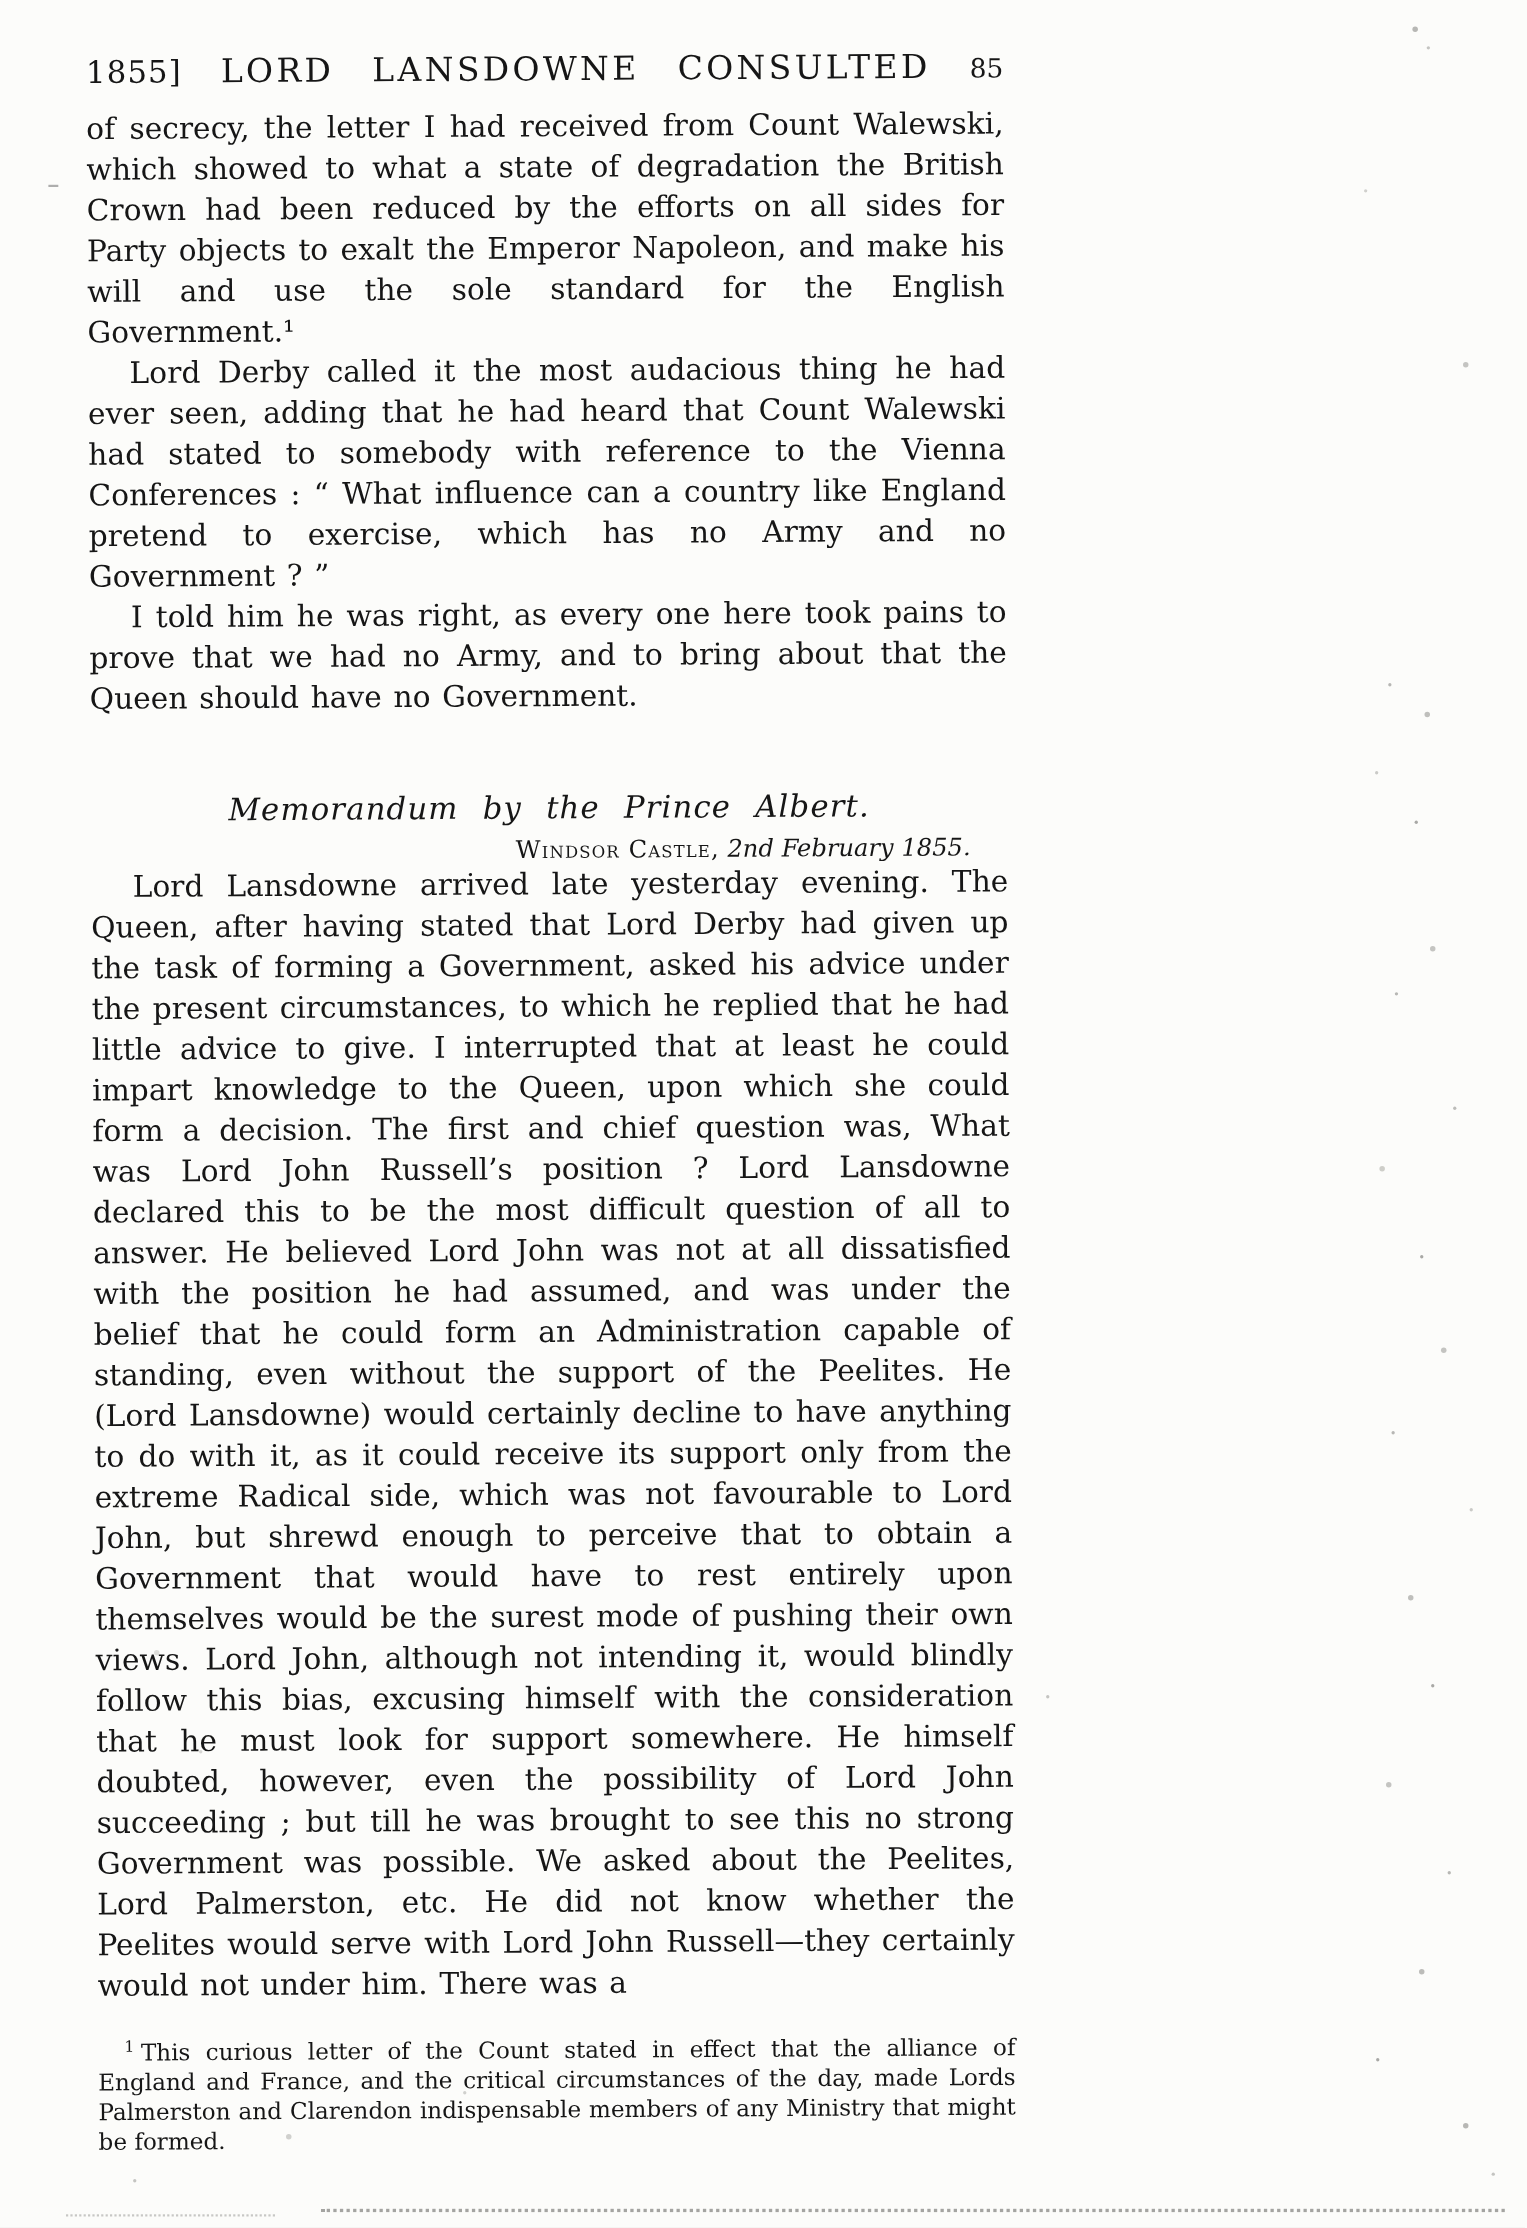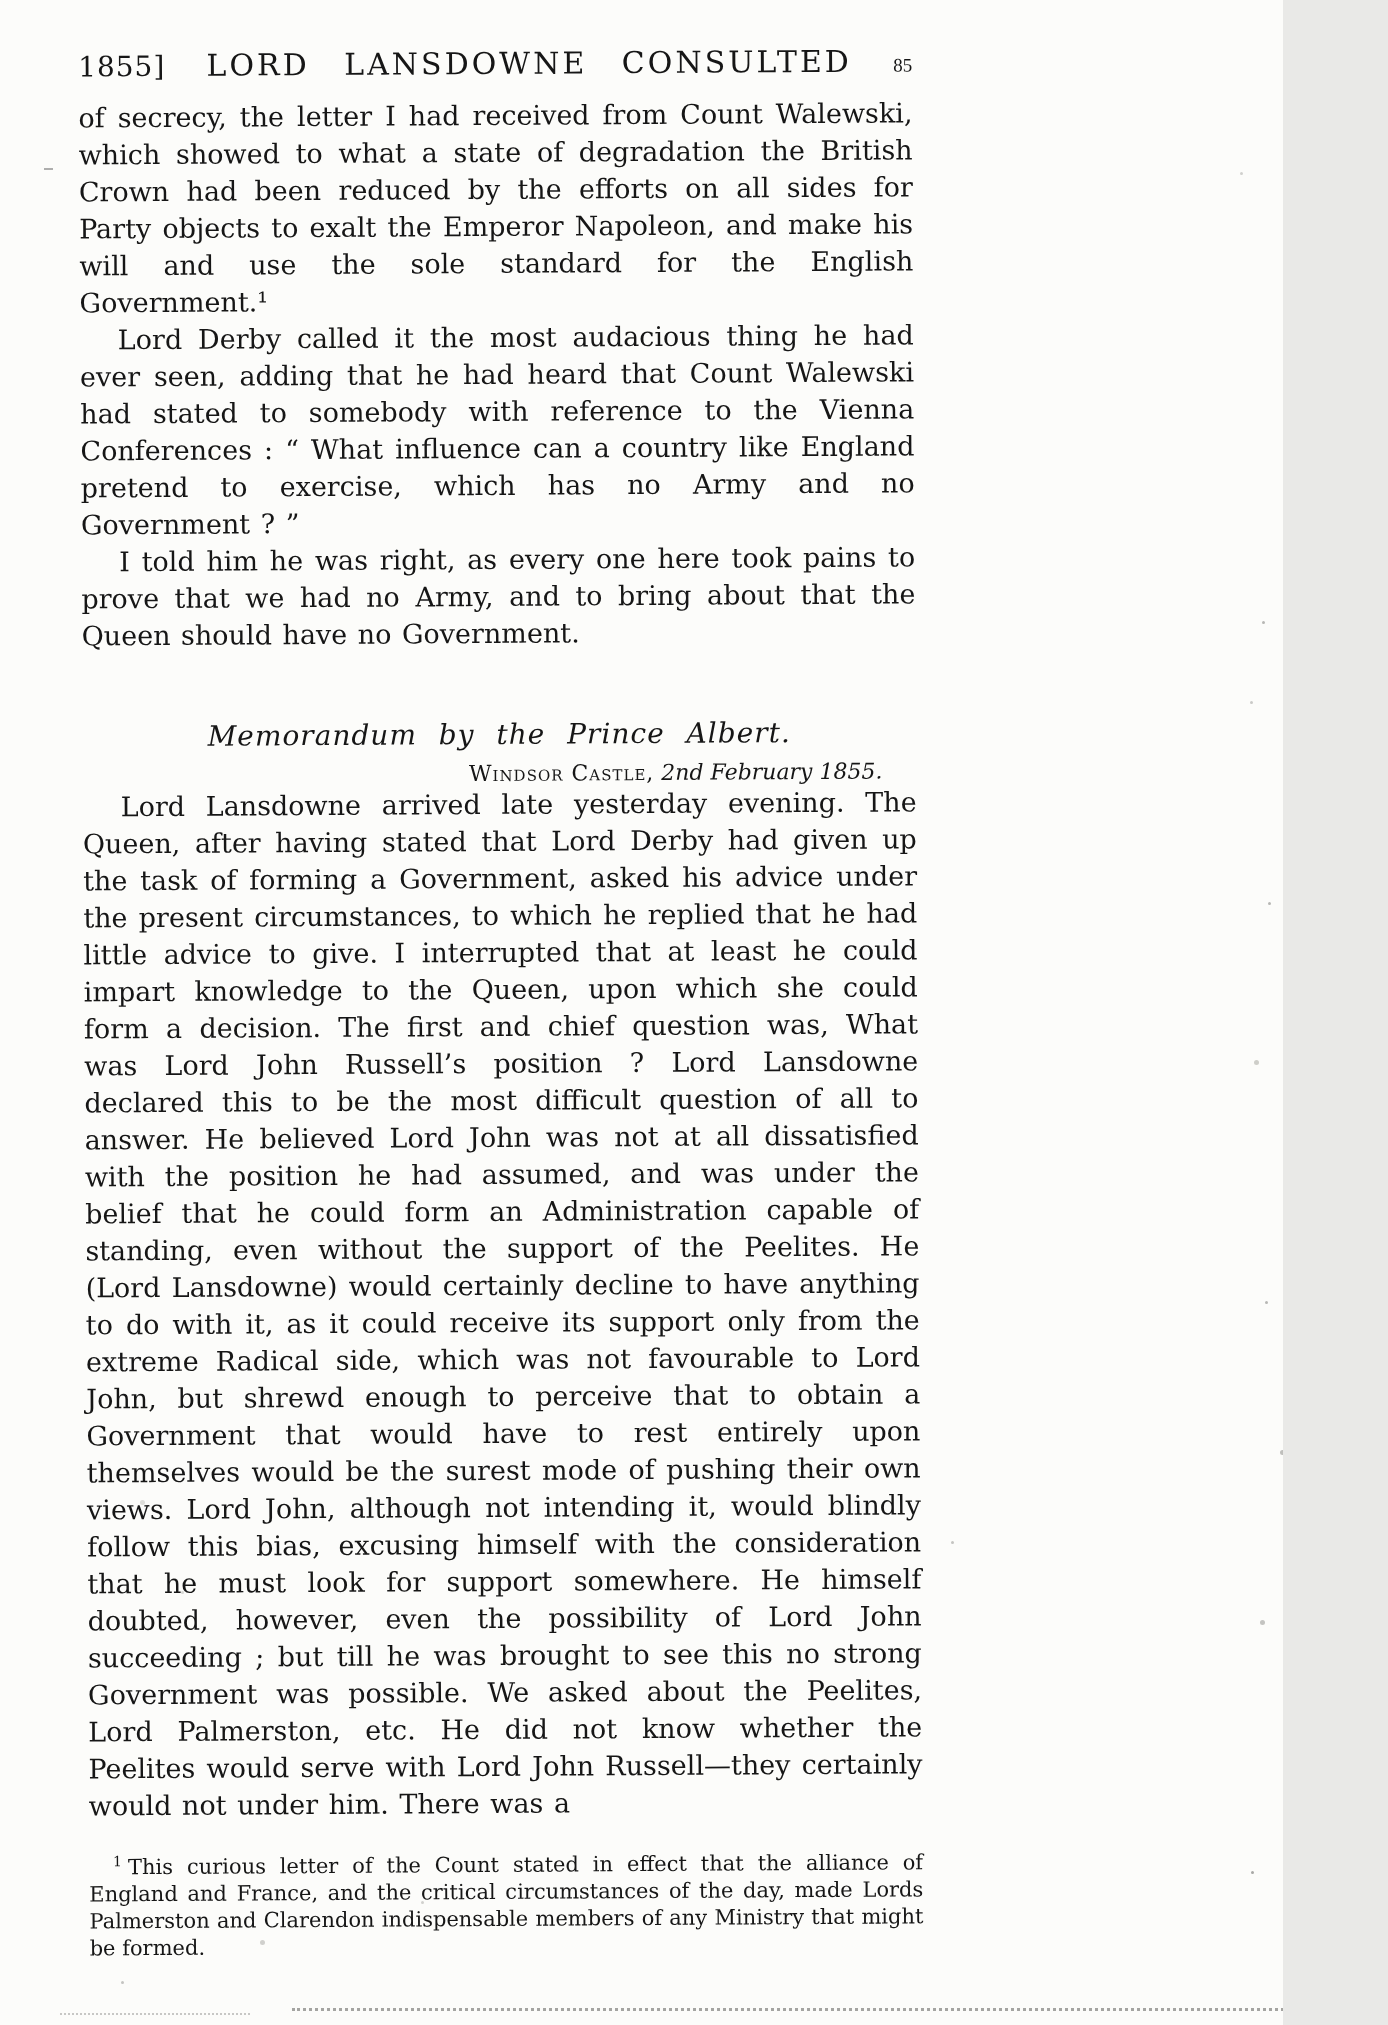--- a/index.html
+++ b/index.html
@@ -3,21 +3,21 @@
 <meta charset="utf-8">
 <style>
   html, body { margin: 0; padding: 0; }
   body {
     width: 1388px; height: 2025px;
     background: #e9e9e7;
     font-family: "DejaVu Serif", "Liberation Serif", serif;
   }
   .page {
     position: relative;
-    width: 1283px; height: 2025px;
+    width: 1388px; height: 2025px;
     background: #fcfcfa;
     overflow: hidden;
     color: #161616;
   }
   .content {
     position: absolute;
     left: 78px; top: 46px;
     width: 834px;
     transform: rotate(-0.35deg);
     transform-origin: 400px 0;
@@ -34,23 +34,22 @@
     flex: 0 0 auto;
   }
   .running-head .title {
     font-size: 30px;
     letter-spacing: 3px;
     word-spacing: 22px;
     flex: 1 1 auto;
     text-align: center;
   }
   .running-head .pageno {
-    font-size: 19px;
+    font-size: 24px;
     flex: 0 0 auto;
-    font-family: Liberation Serif, serif;
   }
   p.body-par {
     margin: 0;
     font-size: 27px;
     line-height: 37px;
     text-align: justify;
     word-spacing: 2px;
   }
   p.body-par.indent { text-indent: 38px; }
   .section-heading {

